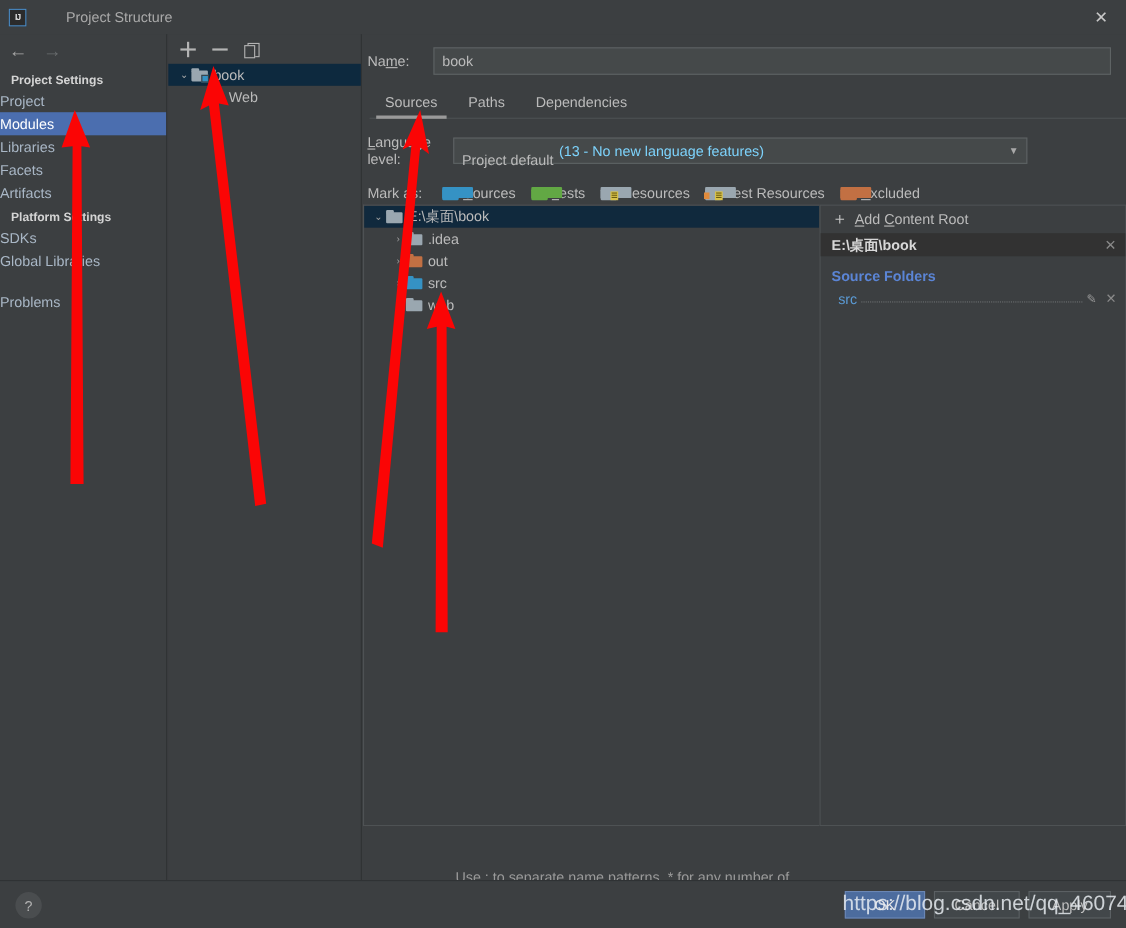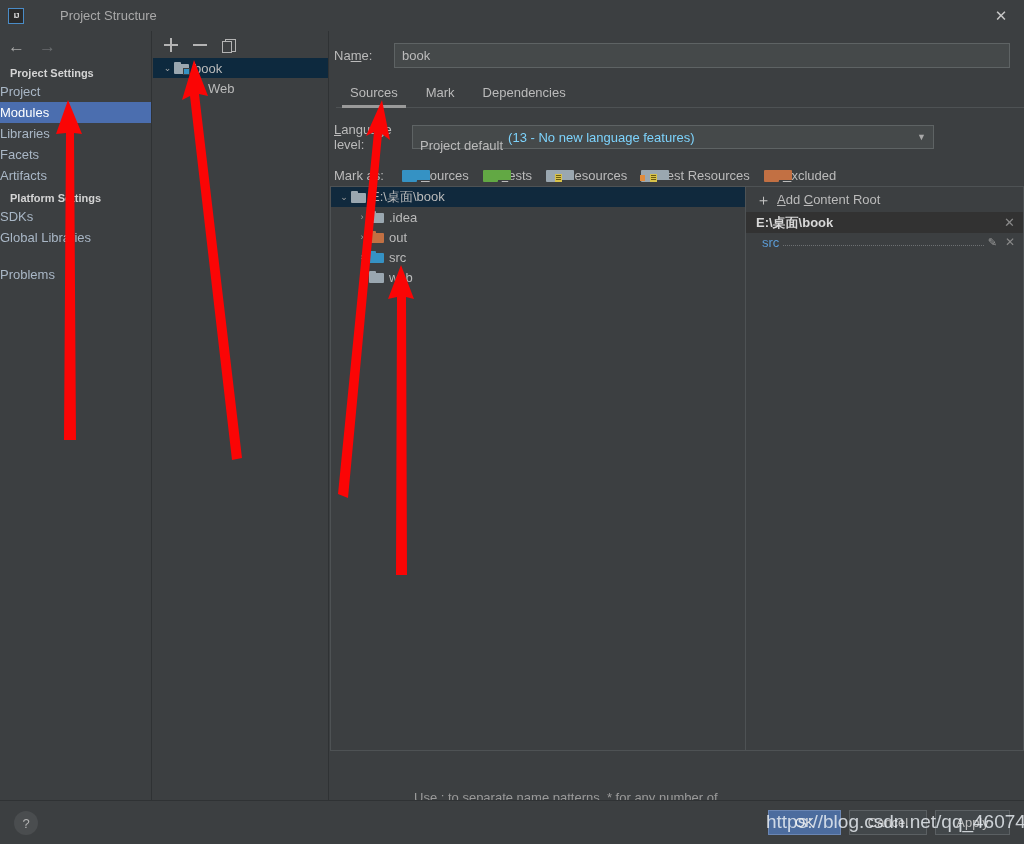--- a/index.html
+++ b/index.html
@@ -318,21 +318,21 @@
 
   <div id="name-row">
     <span id="name-label">Na<span class="ul">m</span>e:</span>
     <input id="name-input" type="text" value="book" style="">
   </div>
 
   <div id="tabs">
     <div class="tab active">
       <span>Sources</span>
     </div>
-    <div class="tab">Mark</div>
+    <div class="tab">Paths</div>
     <div class="tab">Dependencies</div>
   </div>
 
   <div id="lang-row">
     <span id="lang-label"><span class="ul">L</span>anguage level:</span>
     <div id="lang-select">
       <span id="lang-val">Project default</span>
       <span id="lang-hint">(13 - No new language features)</span>
       <span id="lang-arrow">▼</span>
     </div>
@@ -421,20 +421,21 @@
 
     <div id="detail-pane">
       <div id="add-root">
         <span class="plus">＋</span>
         <span><span class="ul">A</span>dd <span class="ul">C</span>ontent Root</span>
       </div>
       <div id="root-header">
         <span>E:\桌面\book</span>
         <span class="x">✕</span>
       </div>
+      <div id="src-folders-title">Source Folders</div>
       <div id="src-entry">
         <span>src</span>
         <span class="dots"></span>
         <span class="pencil">✎</span>
         <span class="x">✕</span>
       </div>
     </div>
   </div>
 
   <div id="exclude-hint">Use ; to separate name patterns, * for any number of symbols, ? for one.</div>

